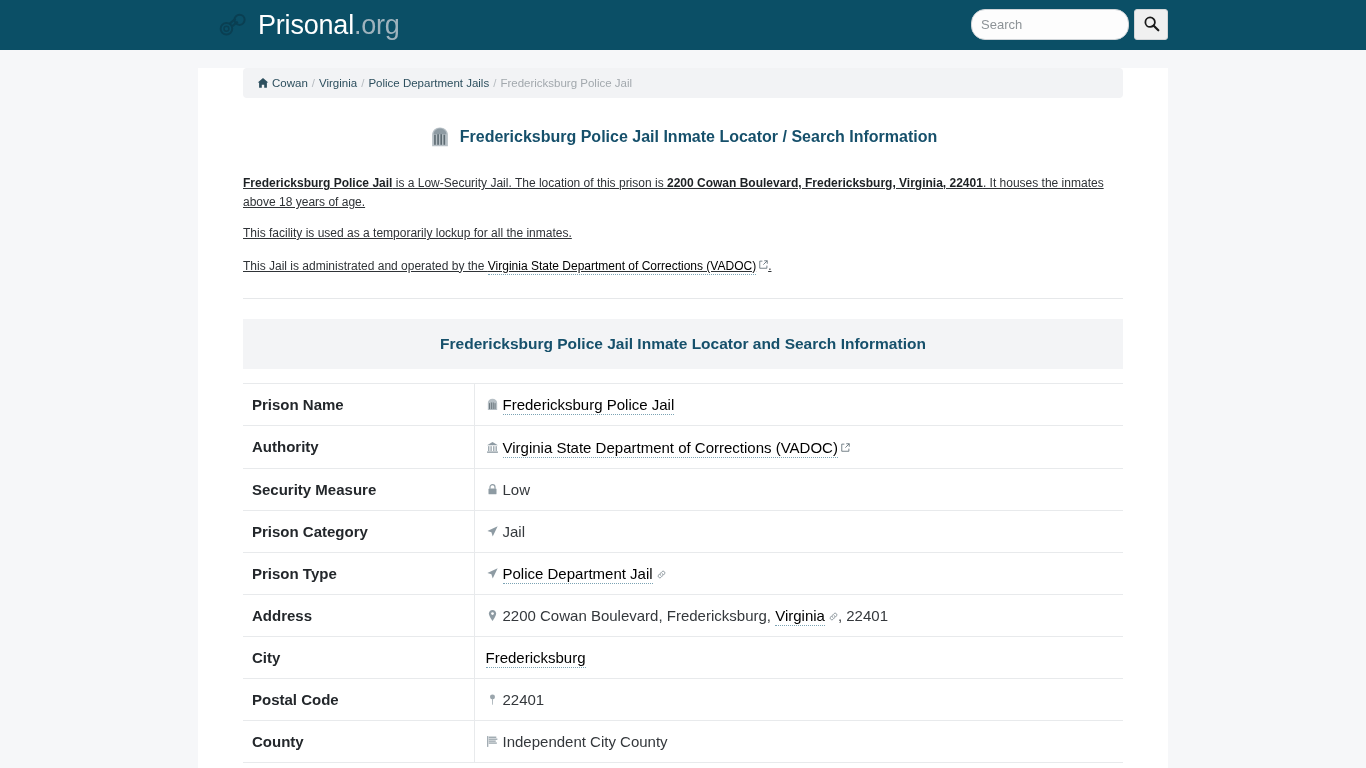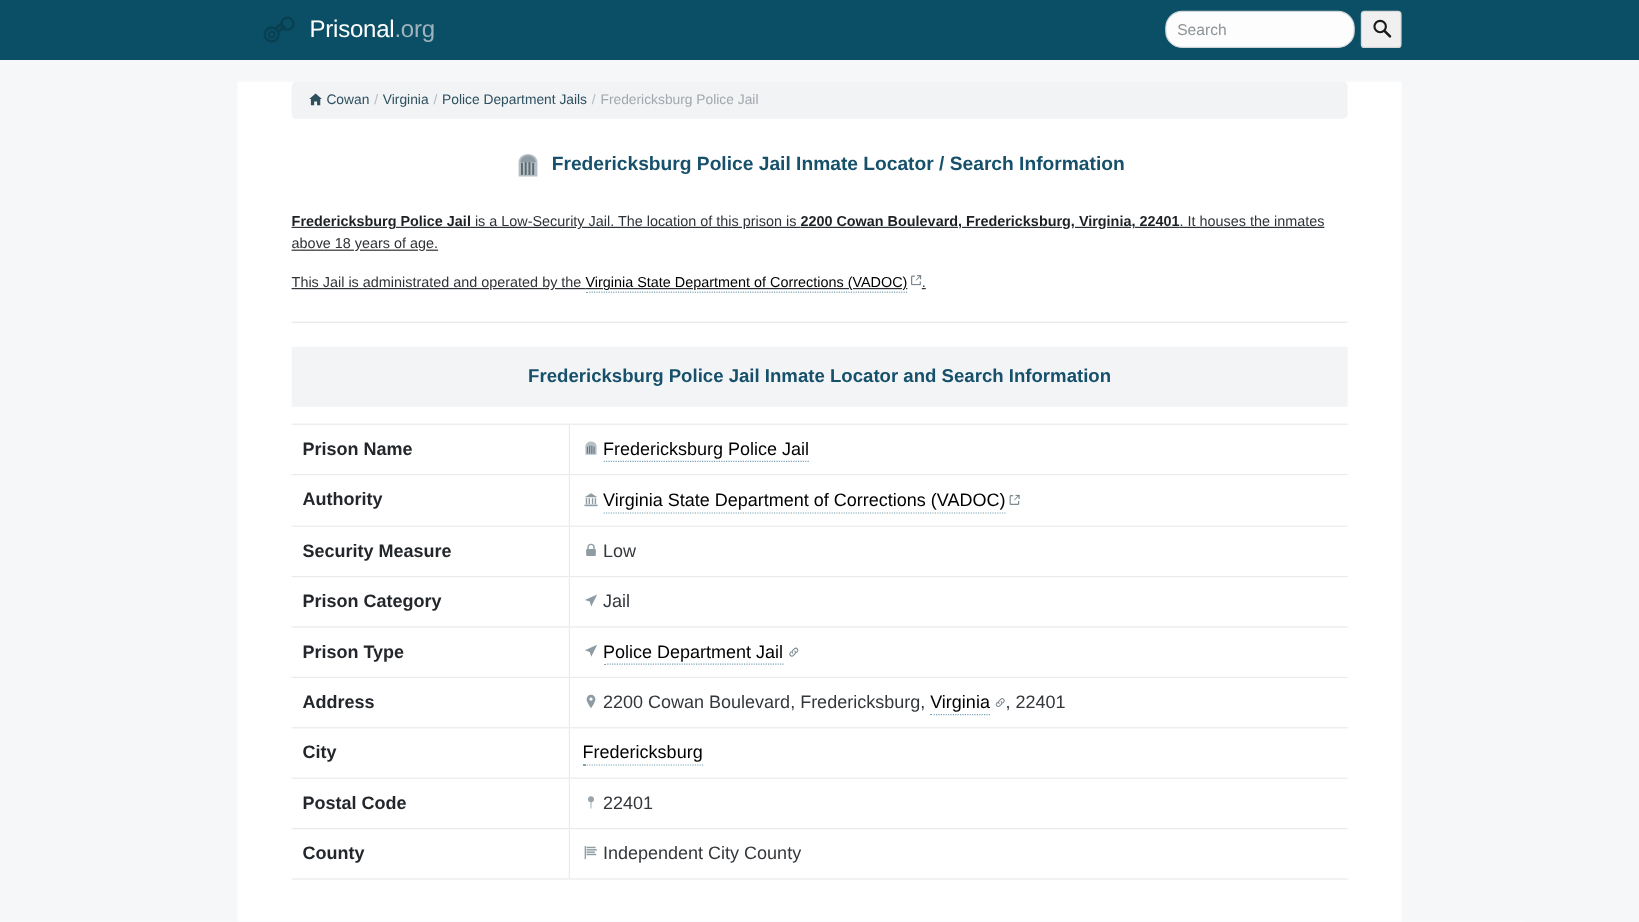--- a/index.html
+++ b/index.html
@@ -21,21 +21,21 @@
   }
   .brand {
     display: flex;
     align-items: center;
     gap: 10px;
     margin-left: 218px;
     text-decoration: none;
   }
   .cuffs-icon { width: 30px; height: 30px; display: block; }
   .brand-text {
-    font-size: 20px;
+    font-size: 27px;
     font-weight: 400;
     letter-spacing: -0.2px;
     line-height: 1;
     white-space: nowrap;
   }
   .brand-main { color: #ffffff; }
   .brand-tld { color: #9fb3bd; }
 
   .search-wrap {
     position: absolute;
@@ -244,20 +244,21 @@
         </g>
         <path d="M12 2.8 C8.2 2.8 5 5.6 5 9 L19 9 C19 5.6 15.8 2.8 12 2.8 Z" fill="#8e9ba3"></path>
       </svg>
     </span>
     <span>Fredericksburg Police Jail Inmate Locator / Search Information</span>
   </h1>
 
   <div class="body-copy">
     <p class="tight"><strong>Fredericksburg Police Jail</strong><span> is a Low-Security Jail. The location of this prison is </span><strong>2200 Cowan Boulevard, Fredericksburg, Virginia, 22401</strong><span>. It houses the inmates above 18 years of age.</span></p>
 
+    <p>This facility is used as a temporarily lockup for all the inmates.</p>
 
     <p><span>This Jail is administrated and operated by the </span><a class="dotted-link" href="#"><span>Virginia State Department of Corrections (VADOC)</span></a><span class="ext-icon"><svg viewBox="0 0 12 12" width="9" height="9" aria-hidden="true">
             <path d="M4.5 1.5 L1 1.5 L1 11 L10.5 11 L10.5 7.5" fill="none" stroke="#5b6a72" stroke-width="1.1"></path>
             <path d="M7 1 L11 1 L11 5" fill="none" stroke="#5b6a72" stroke-width="1.1"></path>
             <path d="M11 1 L5.8 6.2" stroke="#5b6a72" stroke-width="1.1"></path>
           </svg></span><span>.</span></p>
   </div>
 
   <hr class="rule">
 

